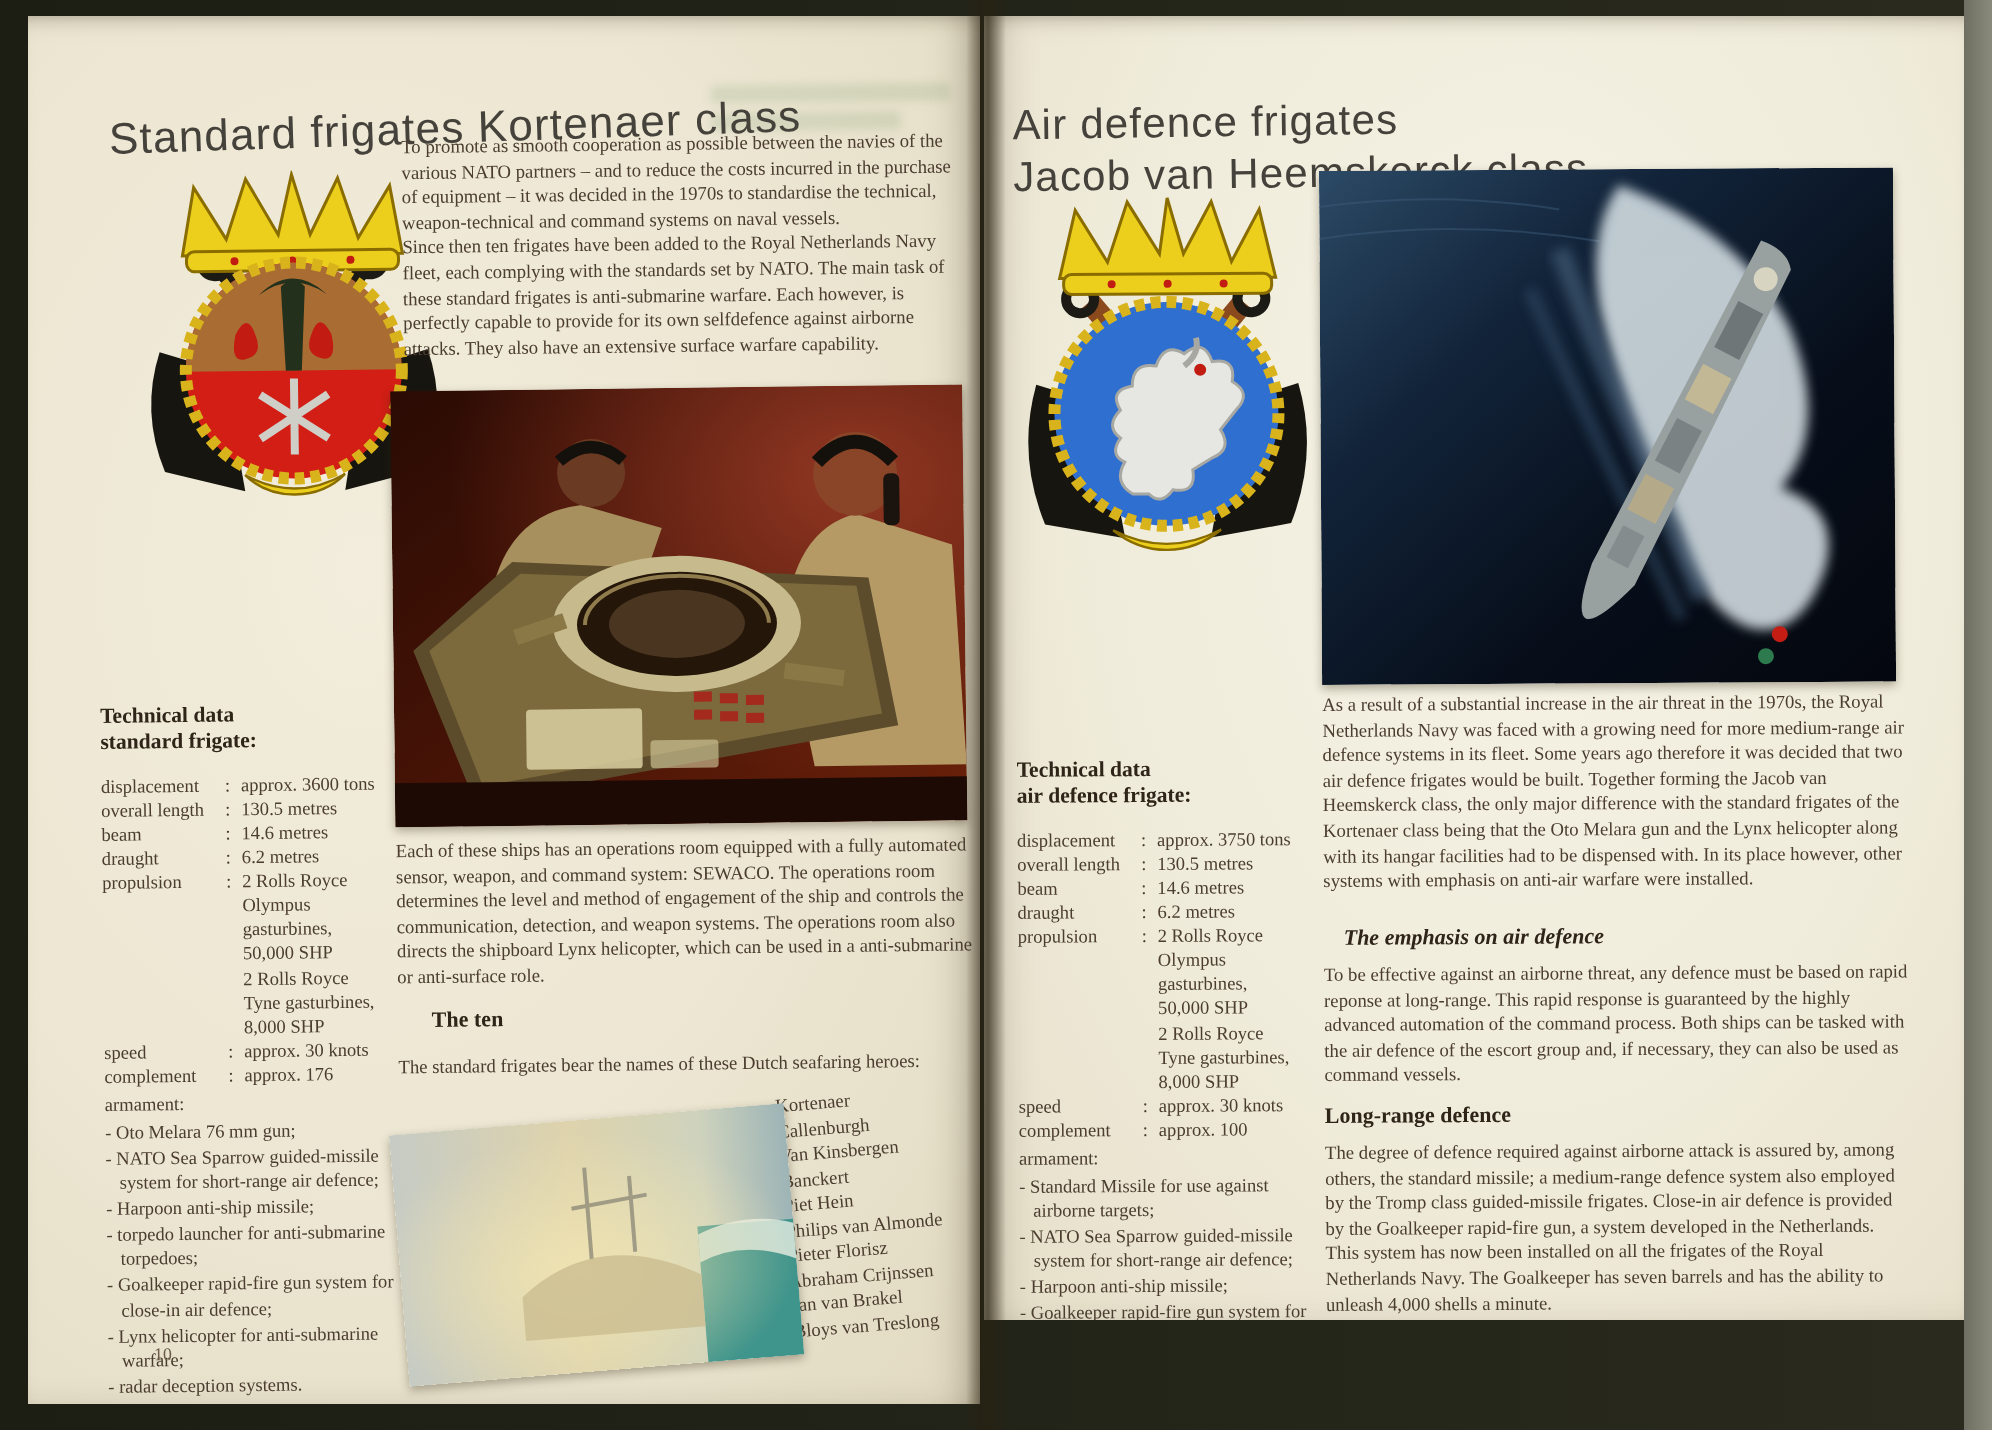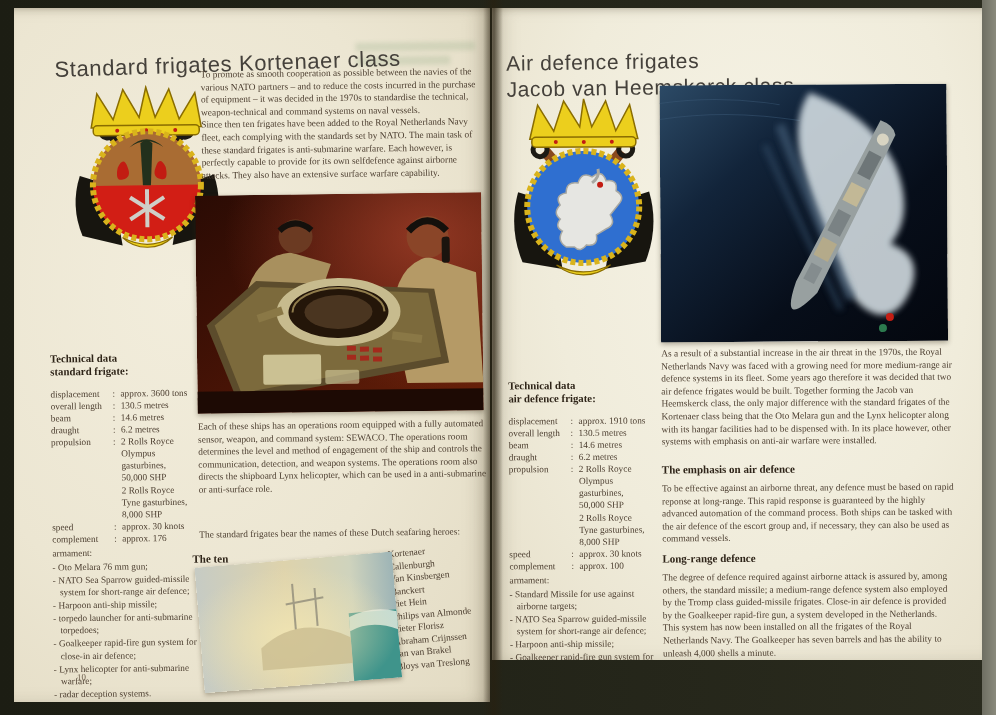--- a/index.html
+++ b/index.html
@@ -156,21 +156,21 @@
           <g fill="#8a7846">
             <rect x="60" y="120" width="26" height="8" transform="rotate(-18 60 120)"></rect>
             <rect x="196" y="138" width="30" height="8" transform="rotate(8 196 138)"></rect>
           </g>
         </g>
         <rect y="196" width="286" height="22" fill="#1d0a04"></rect>
       </svg>
 
       <p class="body-par" style="position:absolute;left:183px;top:412px;width:288px;margin:0;">Each of these ships has an operations room equipped with a fully automated sensor, weapon, and command system: SEWACO. The operations room determines the level and method of engagement of the ship and controls the communication, detection, and weapon systems. The operations room also directs the shipboard Lynx helicopter, which can be used in a anti-submarine or anti-surface role.</p>
 
-      <h2 class="sec-heading" style="position:absolute;left:176px;top:496px;margin-top:48px;">The ten</h2>
+      <h2 class="sec-heading" style="position:absolute;left:200px;top:496px;">The ten</h2>
 
       <p class="body-par" style="position:absolute;left:183px;top:520px;width:290px;margin:0;">The standard frigates bear the names of these Dutch seafaring heroes:</p>
 
       <ul class="namelist" style="position:absolute;left:368px;top:538px;width:120px;transform:rotate(-4deg);">
 
       <li>Kortenaer</li>
           <li>Callenburgh</li>
           <li>Van Kinsbergen</li>
           <li>Banckert</li>
           <li>Piet Hein</li>
@@ -341,36 +341,36 @@
           <rect x="175" y="158" width="16" height="20" fill="#b4aa8a"></rect>
           <rect x="177" y="186" width="12" height="18" fill="#848c8e"></rect>
           <circle cx="183" cy="44" r="6" fill="#d8d4c2"></circle>
         </g>
         <circle cx="229" cy="233" r="4" fill="#c41e14"></circle>
         <circle cx="222" cy="244" r="4" fill="#2c7a4e"></circle>
       </svg>
 
       <p class="body-par" style="position:absolute;left:169px;top:339px;width:294px;margin:0;">As a result of a substantial increase in the air threat in the 1970s, the Royal Netherlands Navy was faced with a growing need for more medium-range air defence systems in its fleet. Some years ago therefore it was decided that two air defence frigates would be built. Together forming the Jacob van Heemskerck class, the only major difference with the standard frigates of the Kortenaer class being that the Oto Melara gun and the Lynx helicopter along with its hangar facilities had to be dispensed with. In its place however, other systems with emphasis on anti-air warfare were installed.</p>
 
-      <h2 class="sec-heading" style="position:absolute;left:169px;top:455px;margin:0;">The emphasis on air defence</h2>
+      <h2 class="sec-heading" style="position:absolute;left:179px;top:455px;margin:0;font-style:italic;">The emphasis on air defence</h2>
       <p class="body-par" style="position:absolute;left:169px;top:474px;width:294px;margin:0;">To be effective against an airborne threat, any defence must be based on rapid reponse at long-range. This rapid response is guaranteed by the highly advanced automation of the command process. Both ships can be tasked with the air defence of the escort group and, if necessary, they can also be used as command vessels.</p>
 
       <h2 class="sec-heading" style="position:absolute;left:169px;top:544px;margin:0;">Long-range defence</h2>
       <p class="body-par preline" style="position:absolute;left:169px;top:563px;width:294px;margin:0;">The degree of defence required against airborne attack is assured by, among others, the standard missile; a medium-range defence system also employed by the Tromp class guided-missile frigates. Close-in air defence is provided by the Goalkeeper rapid-fire gun, a system developed in the Netherlands.
 This system has now been installed on all the frigates of the Royal Netherlands Navy. The Goalkeeper has seven barrels and has the ability to unleash 4,000 shells a minute.</p>
 
       <div class="tech" style="left:16px;top:370px;width:150px;">
         <div class="tech-heading preline">Technical data
 air defence frigate:</div>
         <div>
 
             <div class="tech-row">
               <span class="tech-label">displacement</span>
               <span class="tech-colon">:</span>
-              <span class="tech-value">approx. 1910 tons</span>
+              <span class="tech-value">approx. 3750 tons</span>
             </div>
 
             <div class="tech-row">
               <span class="tech-label">overall length</span>
               <span class="tech-colon">:</span>
               <span class="tech-value">130.5 metres</span>
             </div>
 
             <div class="tech-row">
               <span class="tech-label">beam</span>

